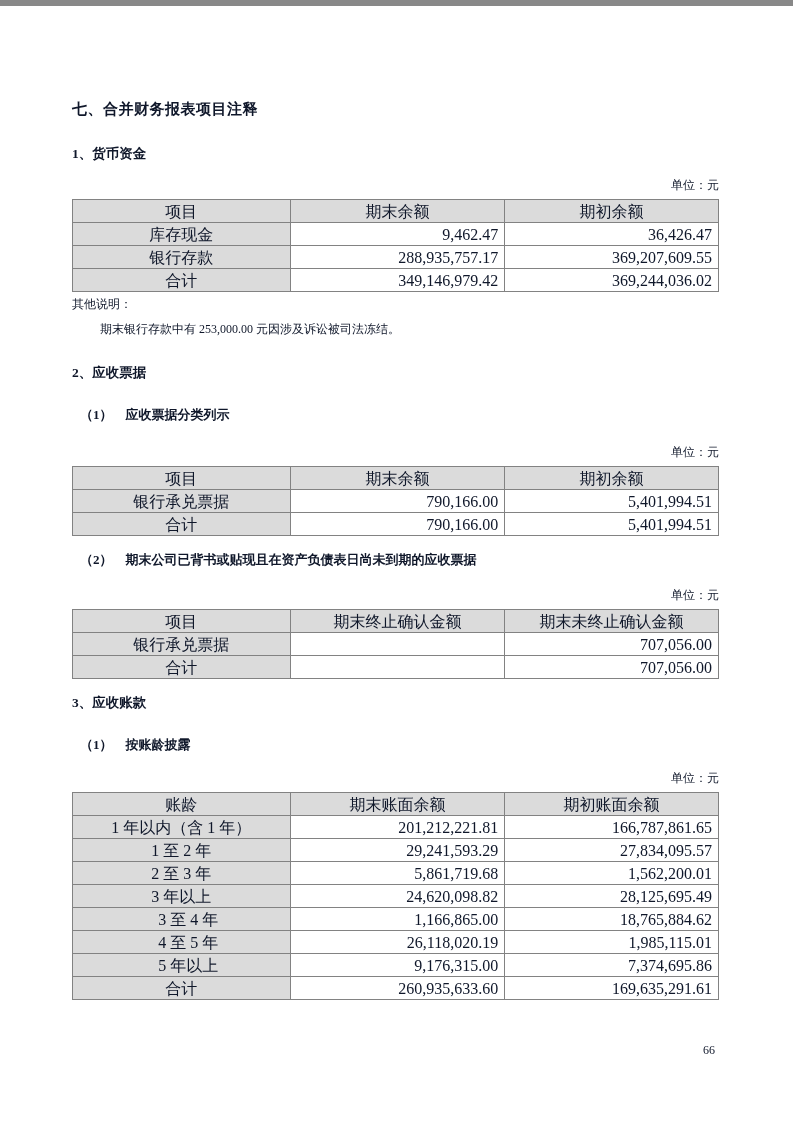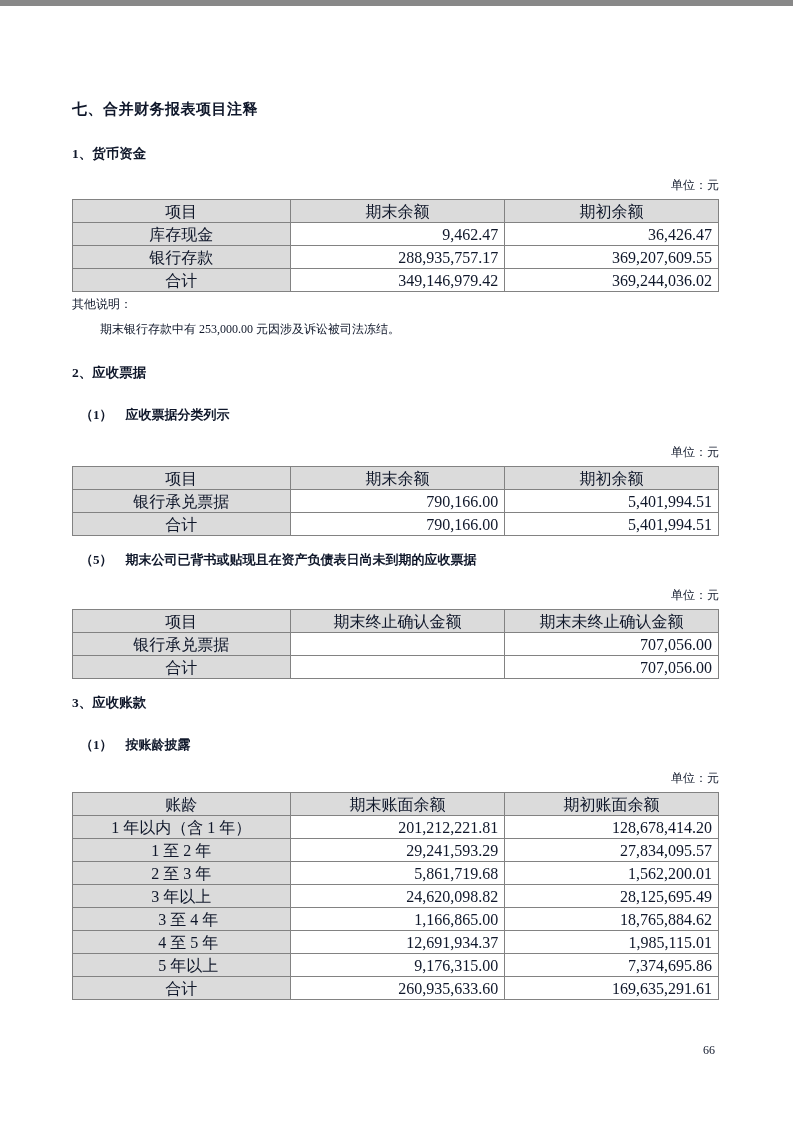--- a/index.html
+++ b/index.html
@@ -176,21 +176,21 @@
           <td class="value">5,401,994.51</td>
         </tr>
         <tr>
           <td class="label">合计</td>
           <td class="value">790,166.00</td>
           <td class="value">5,401,994.51</td>
         </tr>
       </tbody>
     </table>
 
-  <h3 class="sub-heading tight-sub">（5）　期末公司已背书或贴现且在资产负债表日尚未到期的应收票据</h3>
+  <h3 class="sub-heading tight-sub">（2）　期末公司已背书或贴现且在资产负债表日尚未到期的应收票据</h3>
 
   <div class="unit-line mid">单位：元</div>
 
   <table class="fin-table tbl-m3">
     <colgroup>
         <col class="c1">
         <col class="c2">
         <col class="c3">
       </colgroup>
   <thead>
@@ -230,21 +230,21 @@
         <tr>
           <th>账龄</th>
           <th>期末账面余额</th>
           <th>期初账面余额</th>
         </tr>
       </thead>
       <tbody>
         <tr>
           <td class="label">1 年以内（含 1 年）</td>
           <td class="value">201,212,221.81</td>
-          <td class="value">128,678,414.20</td>
+          <td class="value">166,787,861.65</td>
         </tr>
         <tr>
           <td class="label">1 至 2 年</td>
           <td class="value">29,241,593.29</td>
           <td class="value">27,834,095.57</td>
         </tr>
         <tr>
           <td class="label">2 至 3 年</td>
           <td class="value">5,861,719.68</td>
           <td class="value">1,562,200.01</td>
@@ -254,21 +254,21 @@
           <td class="value">24,620,098.82</td>
           <td class="value">28,125,695.49</td>
         </tr>
         <tr>
           <td class="label indent">3 至 4 年</td>
           <td class="value">1,166,865.00</td>
           <td class="value">18,765,884.62</td>
         </tr>
         <tr>
           <td class="label indent">4 至 5 年</td>
-          <td class="value">12,691,934.37</td>
+          <td class="value">26,118,020.19</td>
           <td class="value">1,985,115.01</td>
         </tr>
         <tr>
           <td class="label indent">5 年以上</td>
           <td class="value">9,176,315.00</td>
           <td class="value">7,374,695.86</td>
         </tr>
         <tr>
           <td class="label">合计</td>
           <td class="value">260,935,633.60</td>

